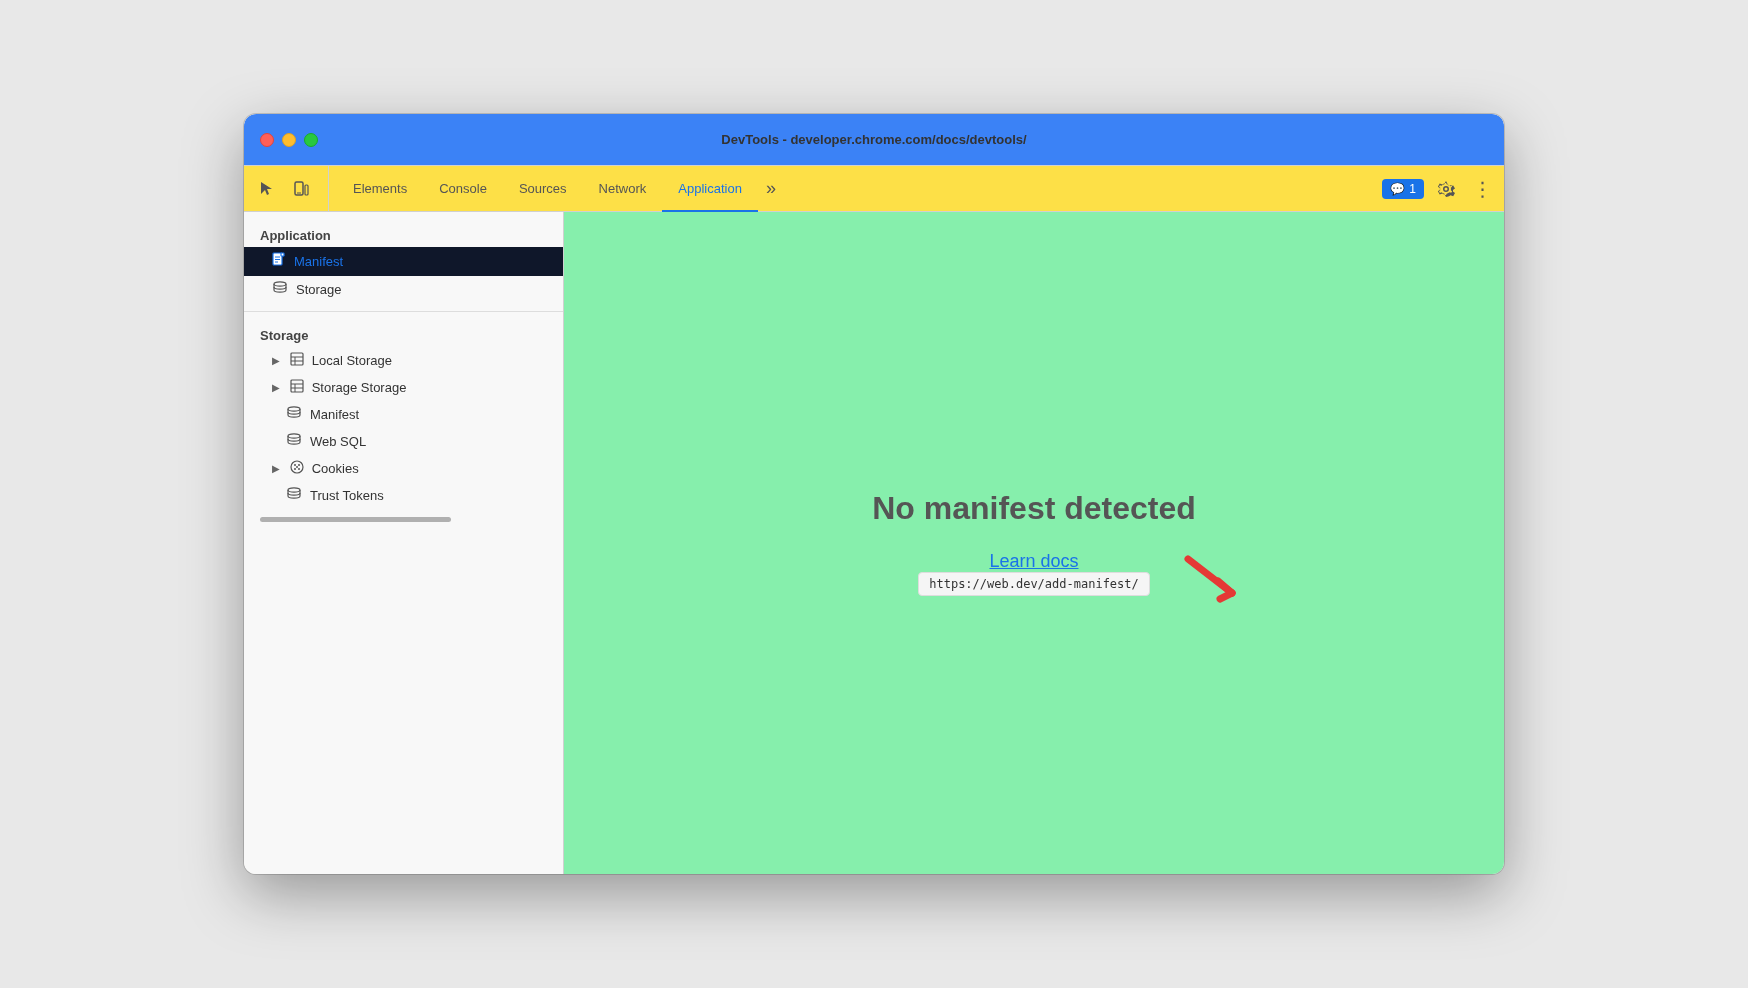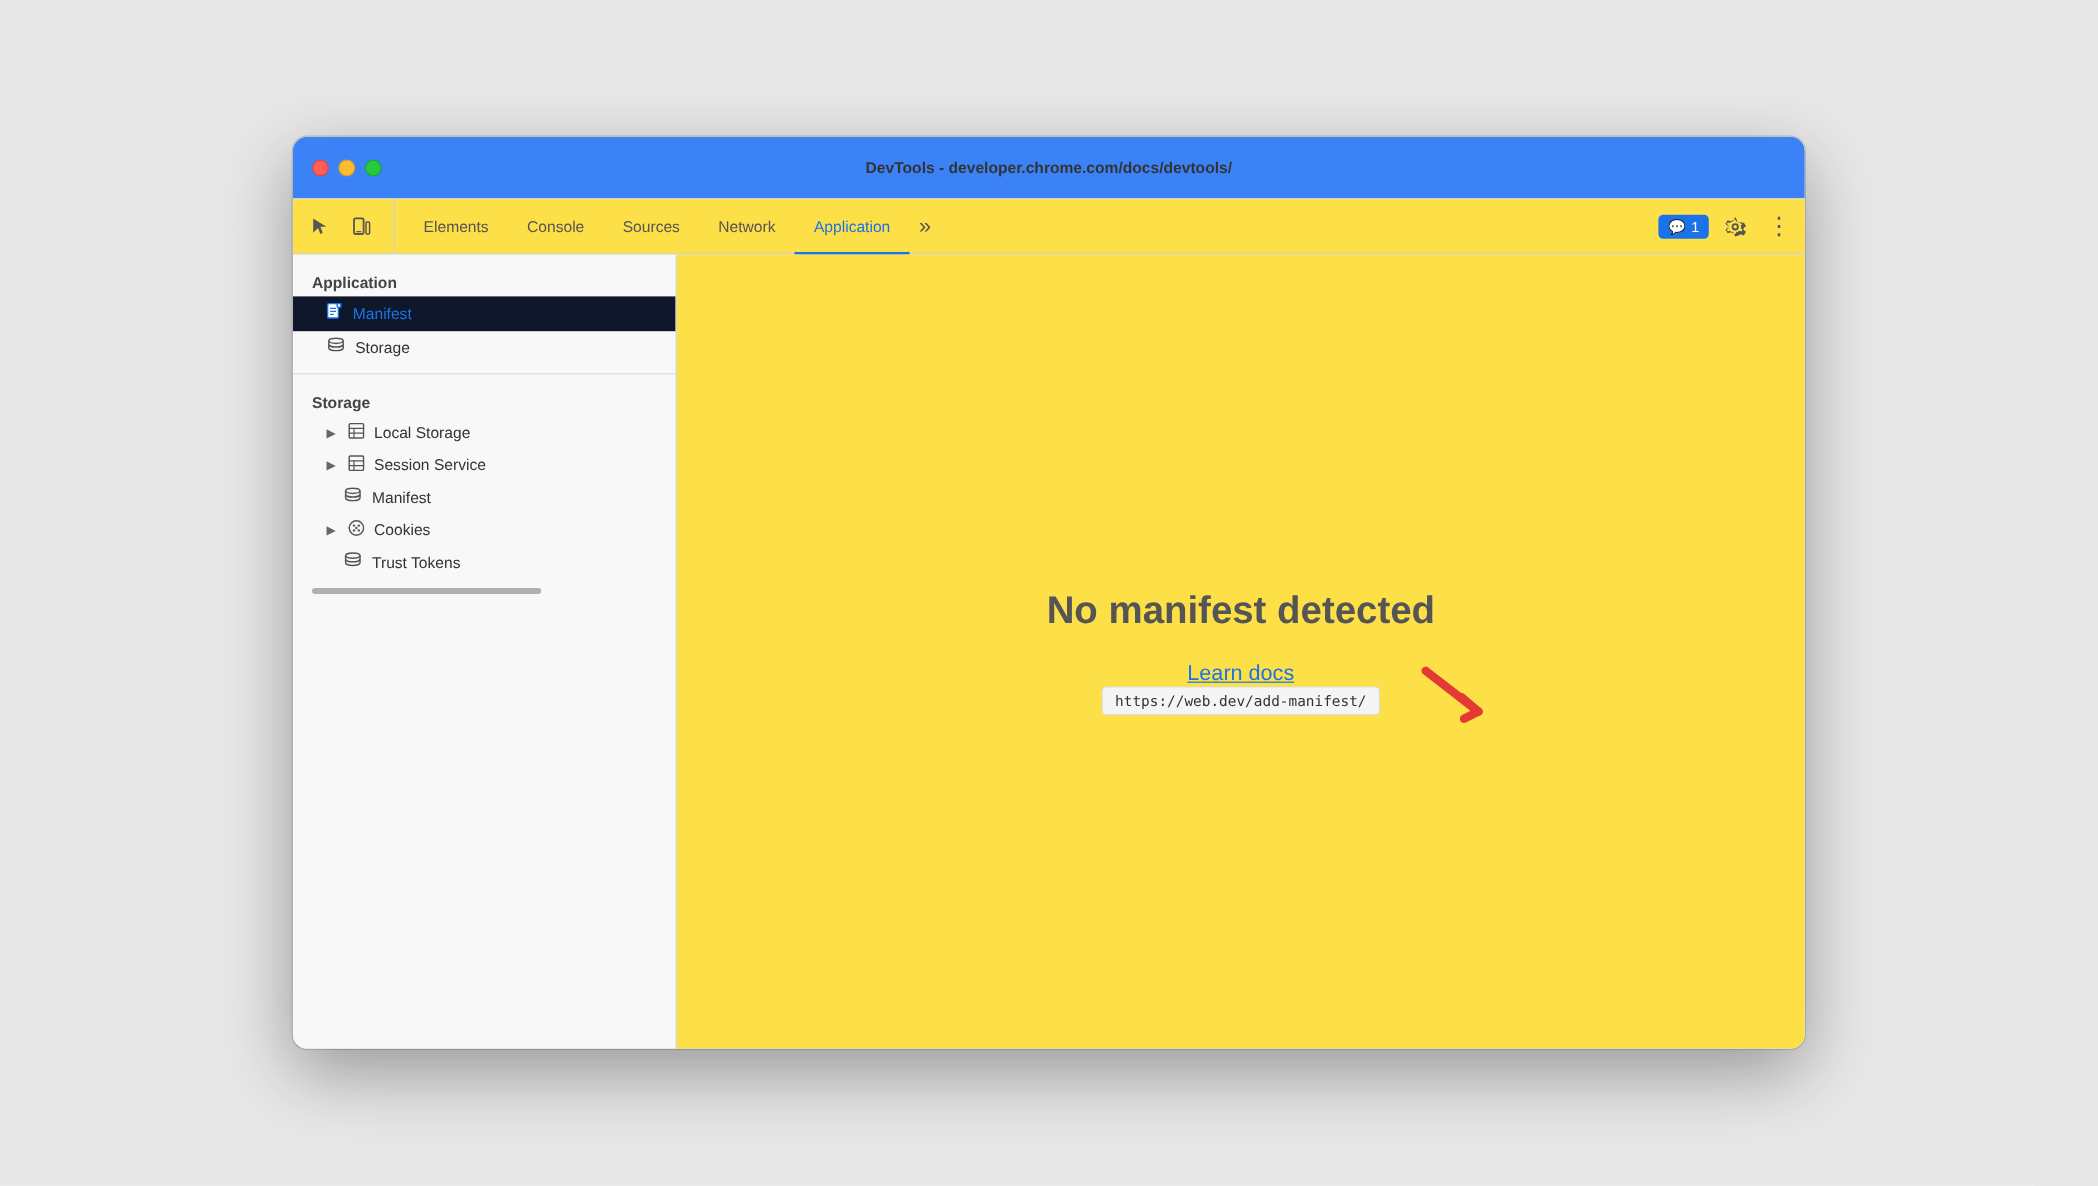--- a/index.html
+++ b/index.html
@@ -221,21 +221,21 @@
 
     .sidebar-divider {
       height: 1px;
       background: #ddd;
       margin: 8px 0;
     }
 
     
     .main-panel {
       flex: 1;
-      background: #fde047;
+      background: #86efac;
       display: flex;
       flex-direction: column;
       align-items: center;
       justify-content: center;
       position: relative;
     }
 
     .no-manifest-container {
       display: flex;
       flex-direction: column;
@@ -389,34 +389,44 @@
       <div class="sidebar-item">
         <span class="expand-arrow">▶</span>
         <span class="item-icon">
           <svg width="14" height="14" viewBox="0 0 14 14" fill="none">
             <rect x="1" y="1" width="12" height="12" rx="1" stroke="#555" stroke-width="1.2"></rect>
             <line x1="1" y1="5" x2="13" y2="5" stroke="#555" stroke-width="1"></line>
             <line x1="1" y1="9" x2="13" y2="9" stroke="#555" stroke-width="1"></line>
             <line x1="5" y1="5" x2="5" y2="13" stroke="#555" stroke-width="1"></line>
           </svg>
         </span>
-        <span>Session Service</span>
+        <span>Storage Storage</span>
       </div>
 
       <div class="sidebar-item">
         <span class="item-icon" style="margin-left:14px;">
           <svg width="16" height="14" viewBox="0 0 16 14" fill="none">
             <ellipse cx="8" cy="3" rx="6" ry="2.2" stroke="#555" stroke-width="1.2"></ellipse>
             <path d="M2 3v3c0 1.2 2.7 2.2 6 2.2s6-1 6-2.2V3" stroke="#555" stroke-width="1.2"></path>
             <path d="M2 6v3c0 1.2 2.7 2.2 6 2.2s6-1 6-2.2V6" stroke="#555" stroke-width="1.2"></path>
           </svg>
         </span>
         <span>Manifest</span>
       </div>
 
+      <div class="sidebar-item">
+        <span class="item-icon" style="margin-left:14px;">
+          <svg width="16" height="14" viewBox="0 0 16 14" fill="none">
+            <ellipse cx="8" cy="3" rx="6" ry="2.2" stroke="#555" stroke-width="1.2"></ellipse>
+            <path d="M2 3v3c0 1.2 2.7 2.2 6 2.2s6-1 6-2.2V3" stroke="#555" stroke-width="1.2"></path>
+            <path d="M2 6v3c0 1.2 2.7 2.2 6 2.2s6-1 6-2.2V6" stroke="#555" stroke-width="1.2"></path>
+          </svg>
+        </span>
+        <span>Web SQL</span>
+      </div>
 
       <div class="sidebar-item">
         <span class="expand-arrow">▶</span>
         <span class="item-icon">
           <svg width="14" height="14" viewBox="0 0 14 14" fill="none">
             <circle cx="7" cy="7" r="6" stroke="#555" stroke-width="1.2"></circle>
             <circle cx="5" cy="5" r="1" fill="#555"></circle>
             <circle cx="9" cy="5" r="1" fill="#555"></circle>
             <circle cx="5" cy="9" r="1" fill="#555"></circle>
             <circle cx="9" cy="9" r="1" fill="#555"></circle>

